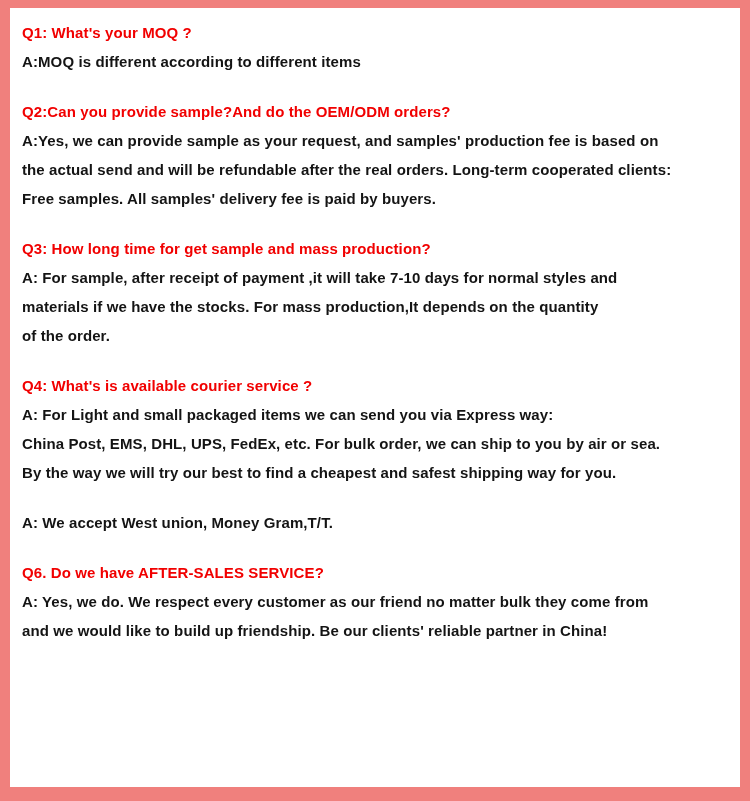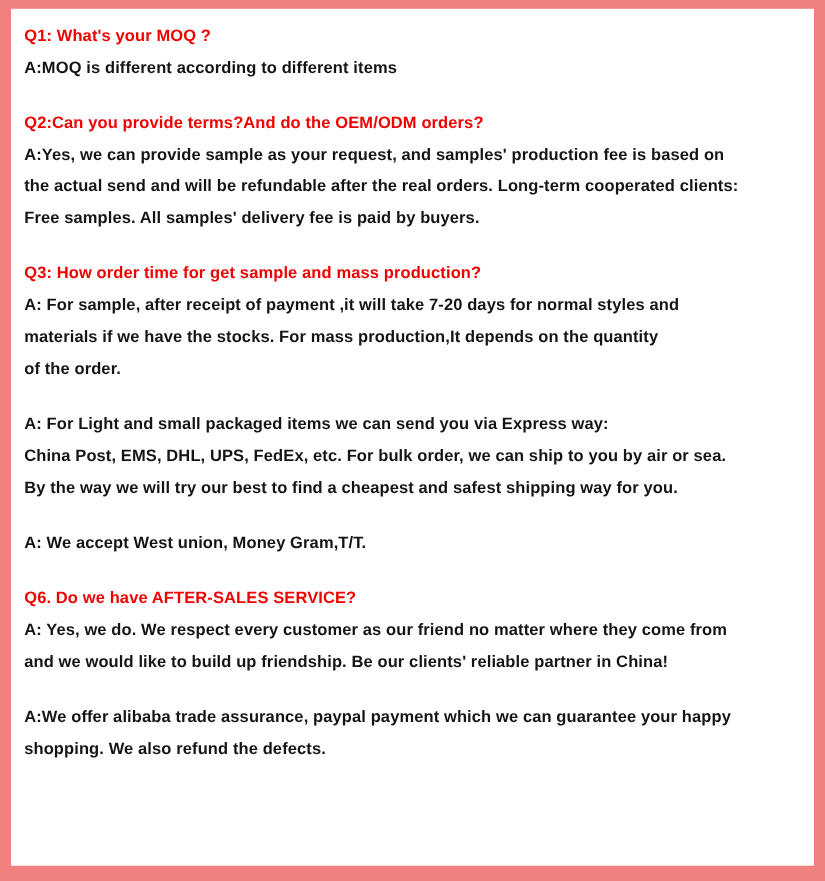--- a/index.html
+++ b/index.html
@@ -48,47 +48,46 @@
 <body>
 
 <main class="page">
 
   <section class="faq-block">
     <h2 class="question">Q1: What's your MOQ ?</h2>
     <p class="answer">A:MOQ is different according to different items</p>
   </section>
 
   <section class="faq-block">
-    <h2 class="question">Q2:Can you provide terms?And do the OEM/ODM orders?</h2>
+    <h2 class="question">Q2:Can you provide sample?And do the OEM/ODM orders?</h2>
     <p class="answer">A:Yes, we can provide sample as your request, and samples' production fee is based on
 the actual send and will be refundable after the real orders. Long-term cooperated clients:
 Free samples. All samples' delivery fee is paid by buyers.</p>
   </section>
 
   <section class="faq-block">
-    <h2 class="question">Q3: How order time for get sample and mass production?</h2>
-    <p class="answer">A: For sample, after receipt of payment ,it will take 7-20 days for normal styles and
+    <h2 class="question">Q3: How long time for get sample and mass production?</h2>
+    <p class="answer">A: For sample, after receipt of payment ,it will take 7-10 days for normal styles and
 materials if we have the stocks. For mass production,It depends on the quantity
 of the order.</p>
   </section>
 
   <section class="faq-block">
+    <h2 class="question">Q4: What's is available courier service ?</h2>
     <p class="answer">A: For Light and small packaged items we can send you via Express way:
 China Post, EMS, DHL, UPS, FedEx, etc. For bulk order, we can ship to you by air or sea.
 By the way we will try our best to find a cheapest and safest shipping way for you.</p>
   </section>
 
   <section class="faq-block">
     <p class="answer">A: We accept West union, Money Gram,T/T.</p>
   </section>
 
   <section class="faq-block">
     <h2 class="question">Q6. Do we have AFTER-SALES SERVICE?</h2>
-    <p class="answer">A: Yes, we do. We respect every customer as our friend no matter where they come from
+    <p class="answer">A: Yes, we do. We respect every customer as our friend no matter bulk they come from
 and we would like to build up friendship. Be our clients' reliable partner in China!</p>
   </section>
 
   <section class="faq-block">
-    <p class="answer">A:We offer alibaba trade assurance, paypal payment which we can guarantee your happy
-shopping. We also refund the defects.</p>
   </section>
 
 </main>
 
 </body></html>

